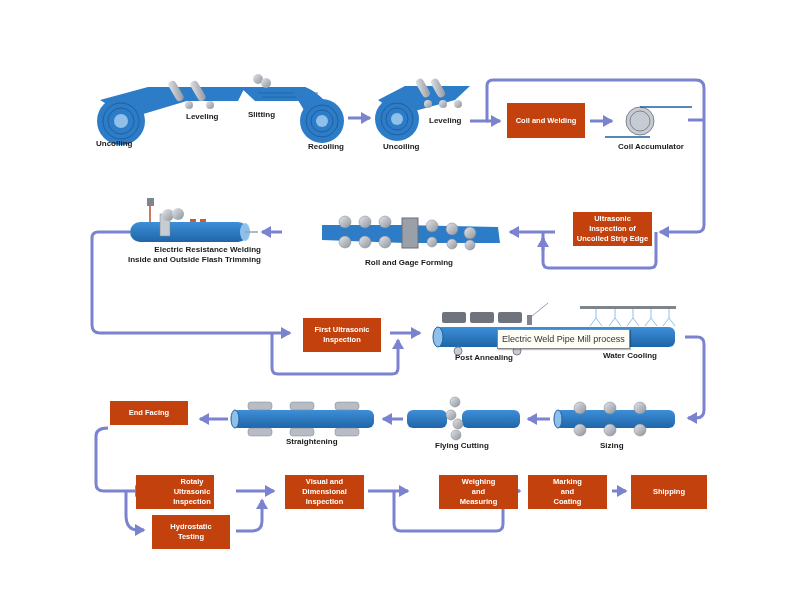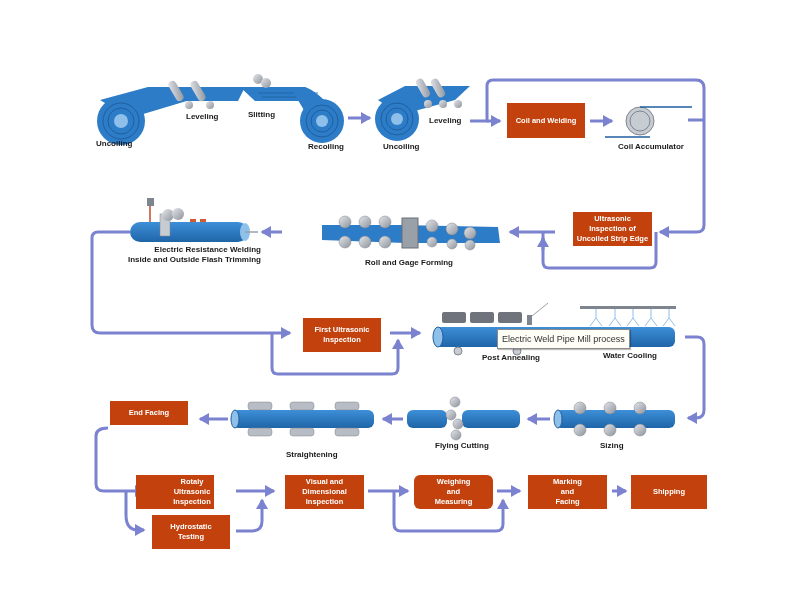--- a/index.html
+++ b/index.html
@@ -229,26 +229,26 @@
   <span style="display:block">Electric Resistance Welding</span>
   <span style="display:block">Inside and Outside Flash Trimming</span>
 </div>
 
 <div class="box" style="left:303px;top:318px;width:78px;height:34px;">
   <div>
     <span>First Ultrasonic</span>
     <span>Inspection</span>
   </div>
 </div>
-<div class="lbl" style="left:482px;top:353px;">Post Annealing</div>
+<div class="lbl" style="left:455px;top:353px;">Post Annealing</div>
 <div class="lbl" style="left:603px;top:351px;">Water Cooling</div>
 <div class="tooltip">Electric Weld Pipe Mill process</div>
 
 <div class="box" style="left:110px;top:401px;width:78px;height:24px;text-align:center;">End Facing</div>
-<div class="lbl" style="left:286px;top:437px;margin-top:13px;">Straightening</div>
+<div class="lbl" style="left:286px;top:437px;">Straightening</div>
 <div class="lbl" style="left:435px;top:441px;">Flying Cutting</div>
 <div class="lbl" style="left:600px;top:441px;">Sizing</div>
 
 <div class="box" style="left:136px;top:475px;width:78px;height:34px;padding-left:36px;">
   <div>
     <span>Rotaly</span>
     <span>Ultrasonic</span>
     <span>Inspection</span>
   </div>
 </div>
@@ -258,27 +258,27 @@
     <span>Testing</span>
   </div>
 </div>
 <div class="box" style="left:285px;top:475px;width:79px;height:34px;">
   <div>
     <span>Visual and</span>
     <span>Dimensional</span>
     <span>Inspection</span>
   </div>
 </div>
-<div class="box" style="left:414px;top:475px;width:79px;height:34px;border-radius:6px;">
+<div class="box" style="left:439px;top:475px;width:79px;height:34px;">
   <div>
     <span>Weighing</span>
     <span>and</span>
     <span>Measuring</span>
   </div>
 </div>
 <div class="box" style="left:528px;top:475px;width:79px;height:34px;">
   <div>
     <span>Marking</span>
     <span>and</span>
-    <span>Facing</span>
+    <span>Coating</span>
   </div>
 </div>
 <div class="box" style="left:631px;top:475px;width:76px;height:34px;">Shipping</div>
 
 </body></html>

